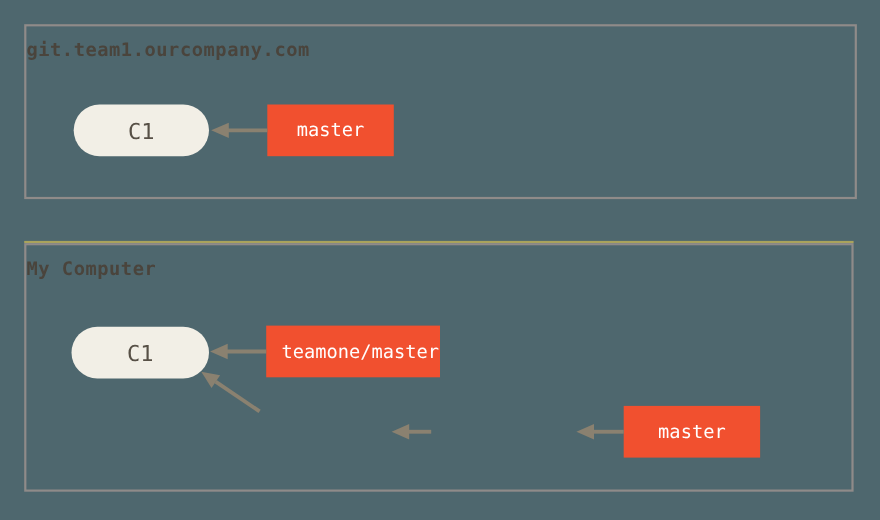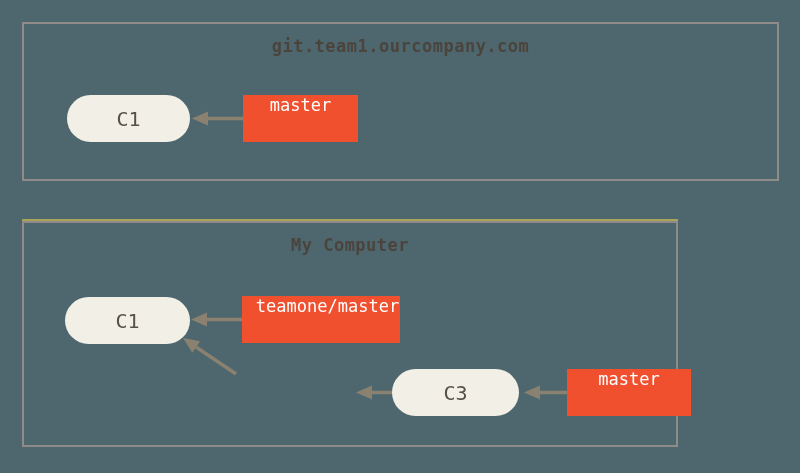--- a/index.html
+++ b/index.html
@@ -22,47 +22,46 @@
     background: var(--background);
     font-family: "DejaVu Sans Mono", "Liberation Mono", monospace;
     overflow: hidden;
   }
   .repo-box {
     position: absolute;
     border: 2px solid var(--box-border);
     background: transparent;
   }
   .repo-box.remote { left: 22px; top: 22px; width: 757px; height: 159px; }
-  .repo-box.local  { left: 22px; top: 221px; width: 656px; height: 226px;
+  .repo-box.local  { left: 22px; top: 221px; width: 754px; height: 226px;
                      box-shadow: 0 -2px 0 0 var(--olive-accent); }
   .repo-title {
     position: absolute;
     left: 0; top: 12px;
     width: 100%;
-    text-align: center;
     font-size: 17px;
     font-weight: bold;
     color: var(--title-text);
     letter-spacing: 0.5px;
   }
   .commit-node {
     position: absolute;
     background: var(--node-fill);
     border-radius: 24px;
     display: flex;
     align-items: center;
     justify-content: center;
     font-size: 20px;
     color: var(--node-text);
   }
   .branch-label {
     position: absolute;
     background: var(--branch-fill);
     display: flex;
-    align-items: flex-start;
+    align-items: center;
     justify-content: center;
     font-size: 17px;
     color: var(--branch-text);
   }
   
   .remote .c1      { left: 43px;  top: 71px;  width: 123px; height: 47px; }
   .remote .master  { left: 219px; top: 71px;  width: 115px; height: 47px; }
   
   .local .c1       { left: 41px;  top: 74px;  width: 125px; height: 47px; }
   .local .teamone  { left: 218px; top: 73px;  width: 158px; height: 47px; padding-left: 13px; }
@@ -94,23 +93,20 @@
   </div>
 
   <div class="repo-box local">
     <div class="repo-title">My Computer</div>
     <div class="commit-node c1">
       <span>C1</span>
     </div>
     <div class="branch-label teamone">
       <span>teamone/master</span>
     </div>
-    <div class="commit-node c3">
-      <span>C3</span>
-    </div>
     <div class="branch-label master">
       <span>master</span>
     </div>
   </div>
 
   <svg class="arrow-layer" viewBox="0 0 800 473" xmlns="http://www.w3.org/2000/svg">
 
     <g>
       <line class="arrow-line" x1="243" y1="118.5" x2="206" y2="118.5"></line>
       <polygon class="arrow-head" points="192,118.5 208,111.5 208,125.5"></polygon>

